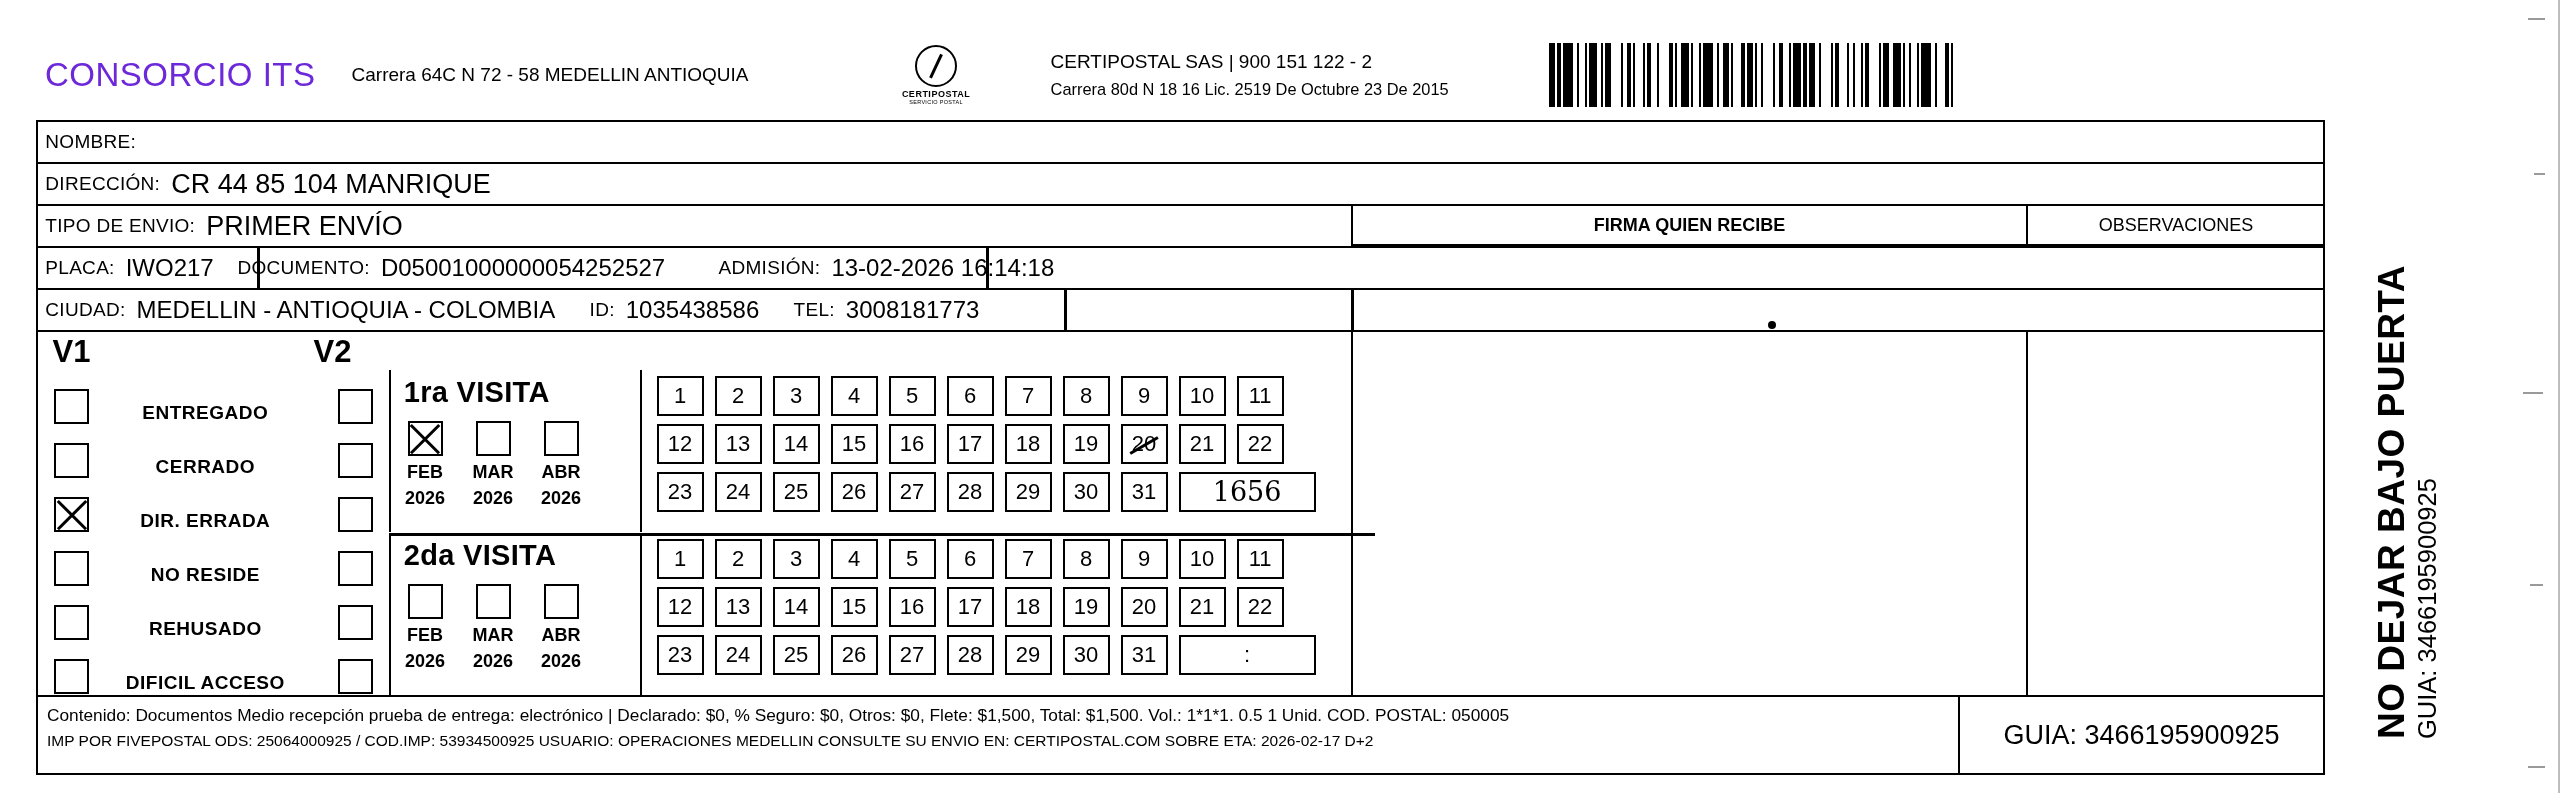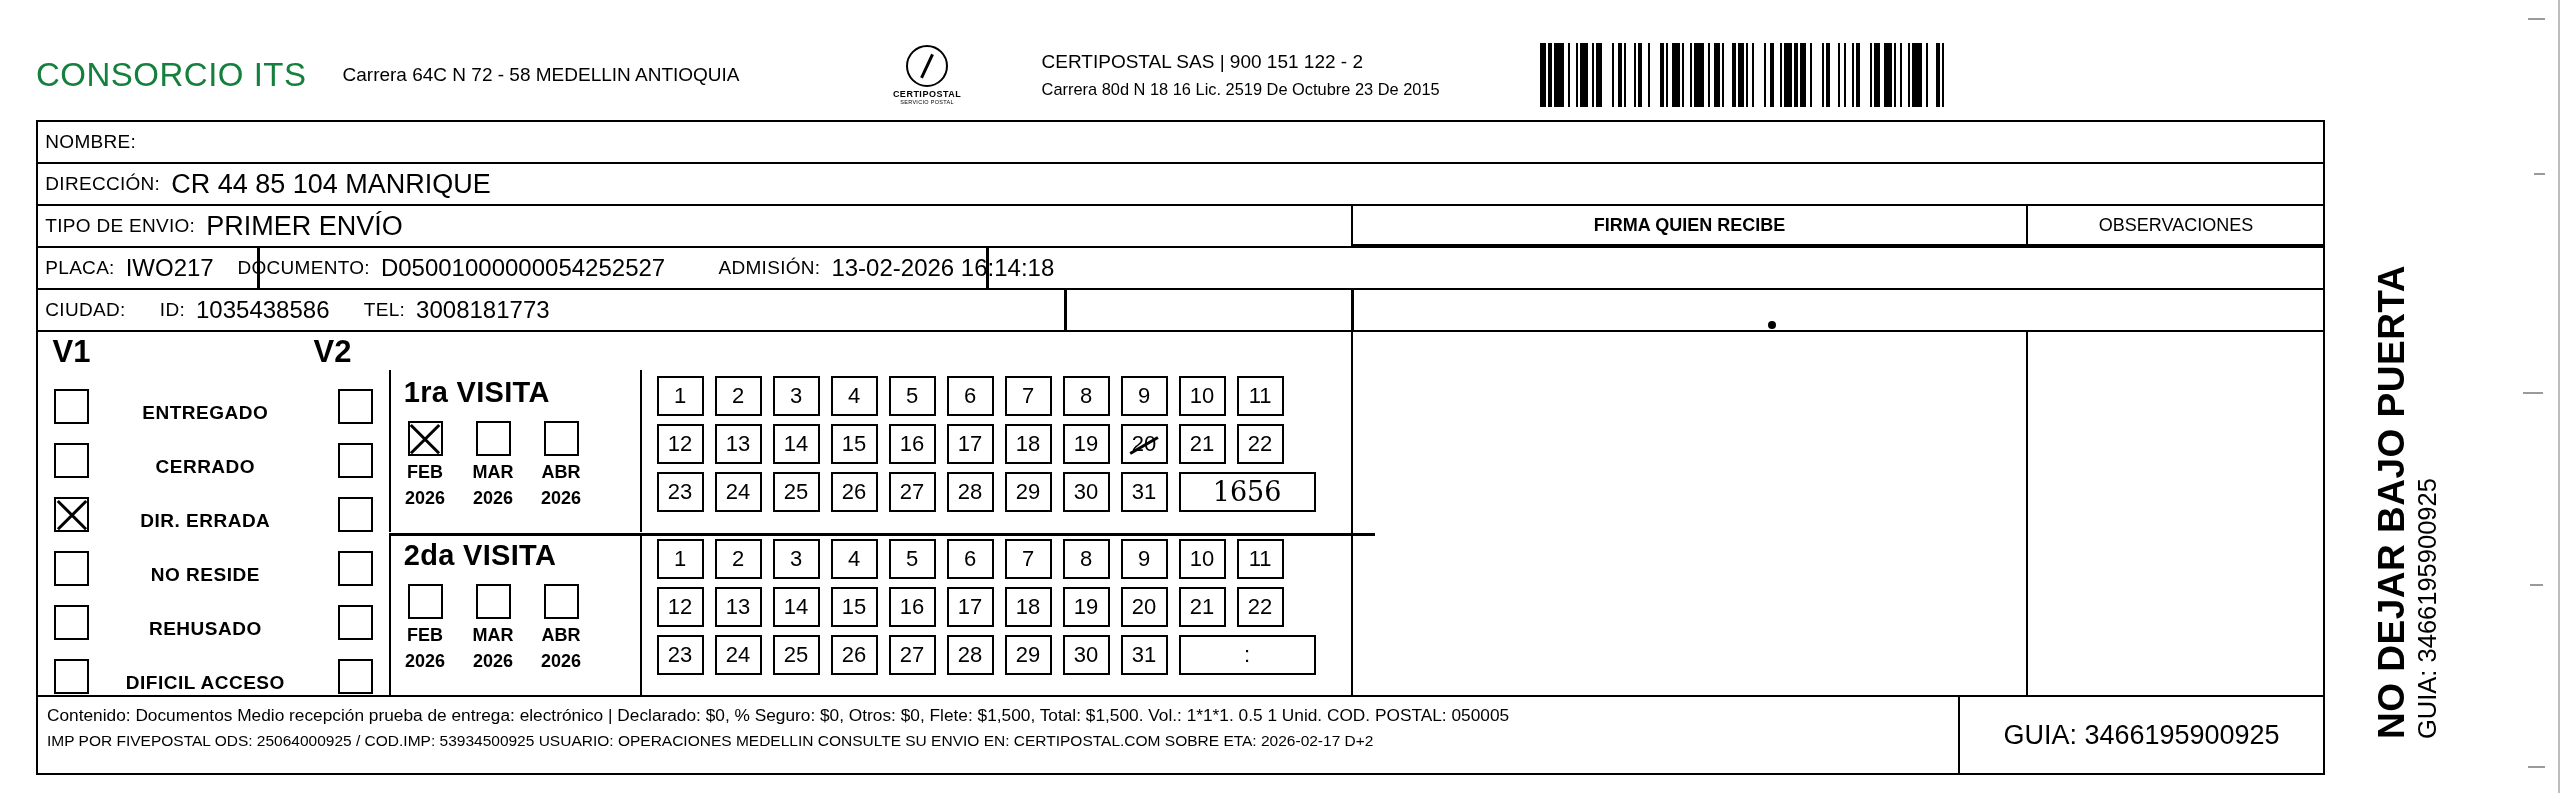--- a/index.html
+++ b/index.html
@@ -36,21 +36,22 @@
     position: absolute;
     left: 0; top: 0;
     width: 2416px;
     height: 96px;
     display: flex;
     align-items: center;
   }
   .consorcio {
     font-size: 33px;
     letter-spacing: 0.5px;
-    color: #15803d;
+    color: #6d28d9;
+    margin-left: 9px;
     white-space: nowrap;
   }
   .nit-block {
     margin-left: 36px;
     font-size: 19px;
     line-height: 1.45;
     color: #000;
     white-space: nowrap;
   }
   .logo-block {
@@ -582,20 +583,21 @@
         <span class="vsep" style="left:219px;"></span>
         <span class="rowlabel" style="margin-left:16.4px;">DOCUMENTO:</span>
         <span class="rowvalue small">D05001000000054252527</span>
         <span class="vsep" style="left:948px;"></span>
         <span class="rowlabel" style="margin-left:46px;">ADMISIÓN:</span>
         <span class="rowvalue small">13-02-2026 16:14:18</span>
       </div>
 
       <div class="row r-ciudad">
         <span class="rowlabel">CIUDAD:</span>
+        <span class="rowvalue small">MEDELLIN - ANTIOQUIA - COLOMBIA</span>
         <span class="vsep" style="left:1026px;"></span>
         <span class="rowlabel" style="margin-left:27px;">ID:</span>
         <span class="rowvalue small">1035438586</span>
         <span class="vsep" style="left:1313px;"></span>
         <span class="rowlabel" style="margin-left:27px;">TEL:</span>
         <span class="rowvalue small">3008181773</span>
       </div>
 
       <div class="firma-head-wrap">
         <div class="firma-head">FIRMA QUIEN RECIBE</div>

